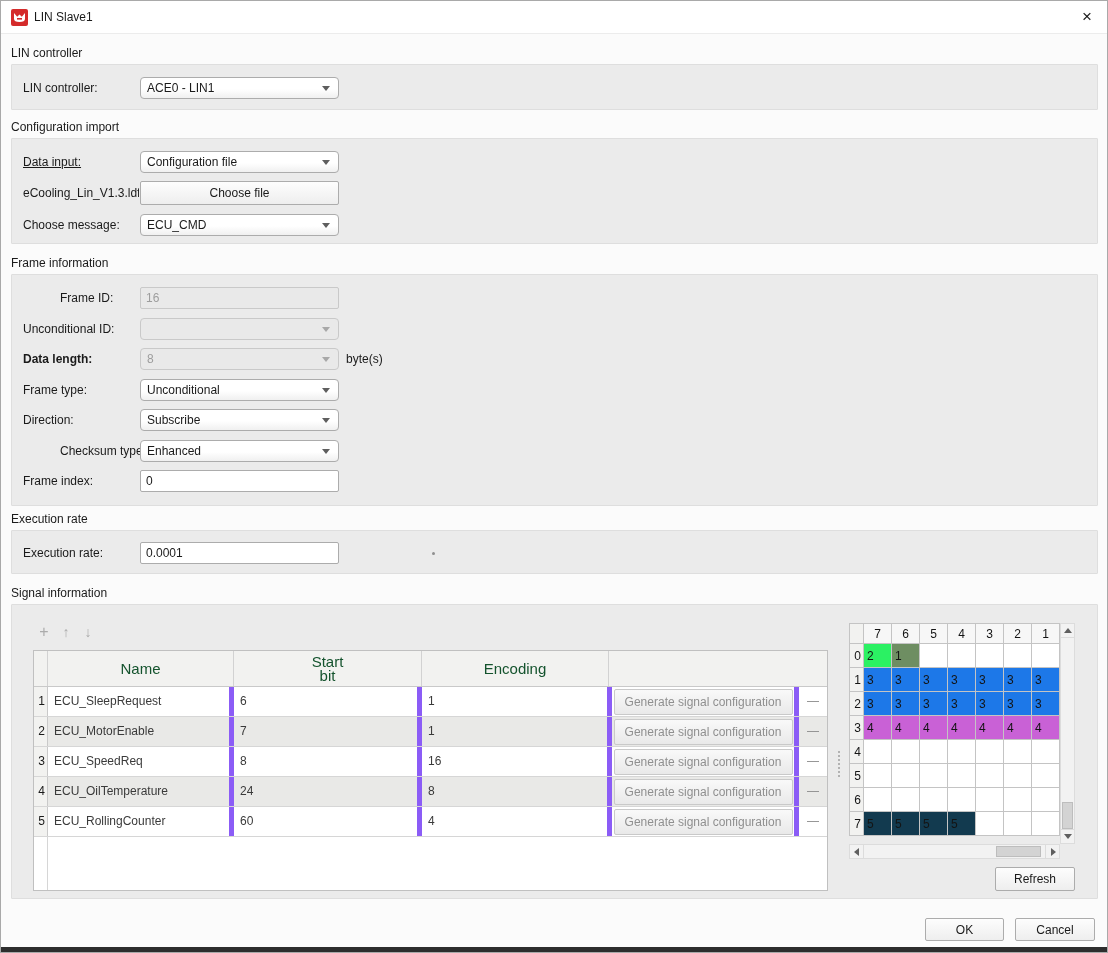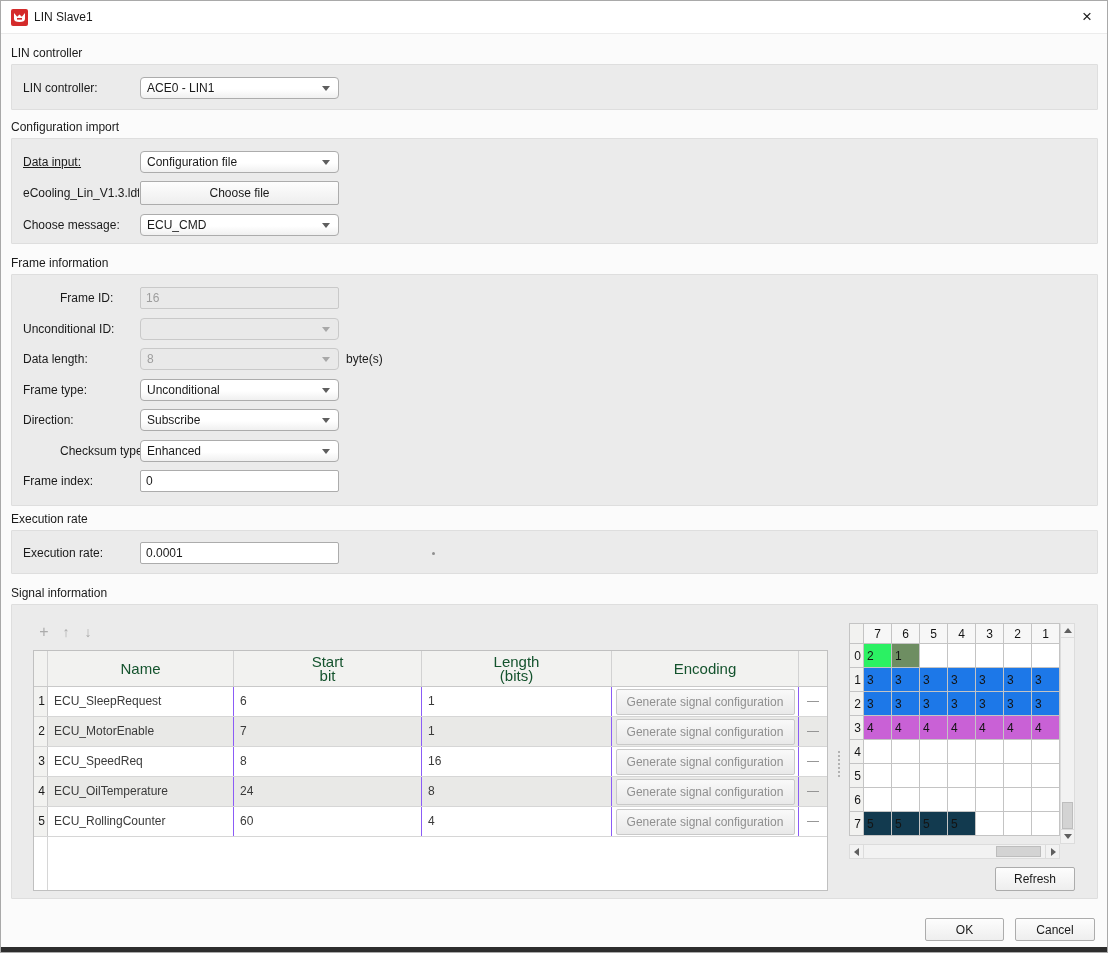--- a/index.html
+++ b/index.html
@@ -35,21 +35,21 @@
   .unit { position: absolute; font-size: 12px; color: #1a1a1a; }
   .stray-dot { position: absolute; left: 431px; top: 551px; width: 3px; height: 3px; border-radius: 50%; background: #8f8f8f; }
   
   .tool-ic { position: absolute; top: 622px; width: 18px; height: 18px; text-align: center; color: #ababab; font-size: 16px; line-height: 18px; }
   
   .sigtable { position: absolute; left: 32px; top: 649px; width: 795px; height: 241px; background: #fff; border: 1px solid #c0c0c0; overflow: hidden; }
   .t-head { display: flex; height: 36px; background: #f2f2f0; border-bottom: 1px solid #c9c9c9; }
   .t-head .hc { border-right: 1px solid #d2d2d2; display: flex; flex-direction: column; justify-content: center; align-items: center; font-size: 15px; color: #14532d; line-height: 14px; }
   .t-row { display: flex; height: 30px; background: #fff; border-bottom: 1px solid #d6d6d6; }
   .t-row.stripe { background: #e9e9e7; }
-  .t-row .c { border-right: 1px solid #8b5cf6; font-size: 12px; color: #3a3a3a; line-height: 28px; padding-left: 6px; white-space: nowrap; overflow: hidden; }
+  .t-row .c { border-right: 5px solid #8b5cf6; font-size: 12px; color: #3a3a3a; line-height: 28px; padding-left: 6px; white-space: nowrap; overflow: hidden; }
   .cw0 { width: 14px; } .cw1 { width: 186px; } .cw2 { width: 188px; } .cw3 { width: 190px; } .cw4 { width: 187px; } .cw5 { width: 28px; border-right: none !important; }
   .rownum { background: #f2f2f0; border-right: 1px solid #c9c9c9 !important; text-align: right; padding: 0 2px 0 0 !important; color: #1a1a1a !important; }
   .enc-cell { display: flex; align-items: center; justify-content: center; padding-left: 0 !important; }
   .enc-btn { width: 179px; height: 26px; border: 1px solid #c9c9c9; border-radius: 2px; font-family: inherit;
              background: linear-gradient(to bottom, #f9f9f9, #e9e9e9); font-size: 12px; color: #8f8f8f; }
   .dash-cell { text-align: center; padding-left: 0 !important; color: #8a8a8a !important; }
   .t-rest { height: 53px; border-bottom: none; }
   .t-rest .firstcol { width: 14px; height: 100%; border-right: 1px solid #d6d6d6; }
   
   .splitter { position: absolute; left: 837px; top: 750px; height: 26px; width: 0; border-left: 2px dotted #b2b2b2; }
@@ -117,21 +117,21 @@
 
   <div class="sec-title" style="top:255px;">Frame information</div>
   <div class="groupbox" style="top:273px;height:232px;"></div>
   <div class="lbl" style="top:290px;margin-left:37px;">Frame ID:</div>
   <input class="tinput" style="top: 286px;" disabled="" value="16">
   <div class="lbl" style="top:321px;">Unconditional ID:</div>
   <div class="combo disabled" style="top:317px;">
     <span class="combo-text"></span>
     <span class="combo-arrow"></span>
   </div>
-  <div class="lbl" style="top:351px;">Data length:</div>
+  <div class="lbl" style="top:351px;font-weight:bold;">Data length:</div>
   <div class="combo disabled" style="top:347px;">
     <span class="combo-text">8</span>
     <span class="combo-arrow"></span>
   </div>
   <div class="unit" style="left:345px;top:351px;">byte(s)</div>
   <div class="lbl" style="top:382px;">Frame type:</div>
   <div class="combo" style="top:378px;">
     <span class="combo-text">Unconditional</span>
     <span class="combo-arrow"></span>
   </div>
@@ -162,24 +162,20 @@
 
   <div class="sigtable">
     <div class="t-head">
       <div class="hc cw0"></div>
       <div class="hc cw1">
           <span>Name</span>
         </div>
       <div class="hc cw2">
           <span>Start</span>
           <span>bit</span>
-        </div>
-      <div class="hc cw3">
-          <span>Length</span>
-          <span>(bits)</span>
         </div>
       <div class="hc cw4">
           <span>Encoding</span>
         </div>
       <div class="hc cw5"></div>
     </div>
 
     <div class="t-row">
       <div class="c cw0 rownum">1</div>
       <div class="c cw1">ECU_SleepRequest</div>

